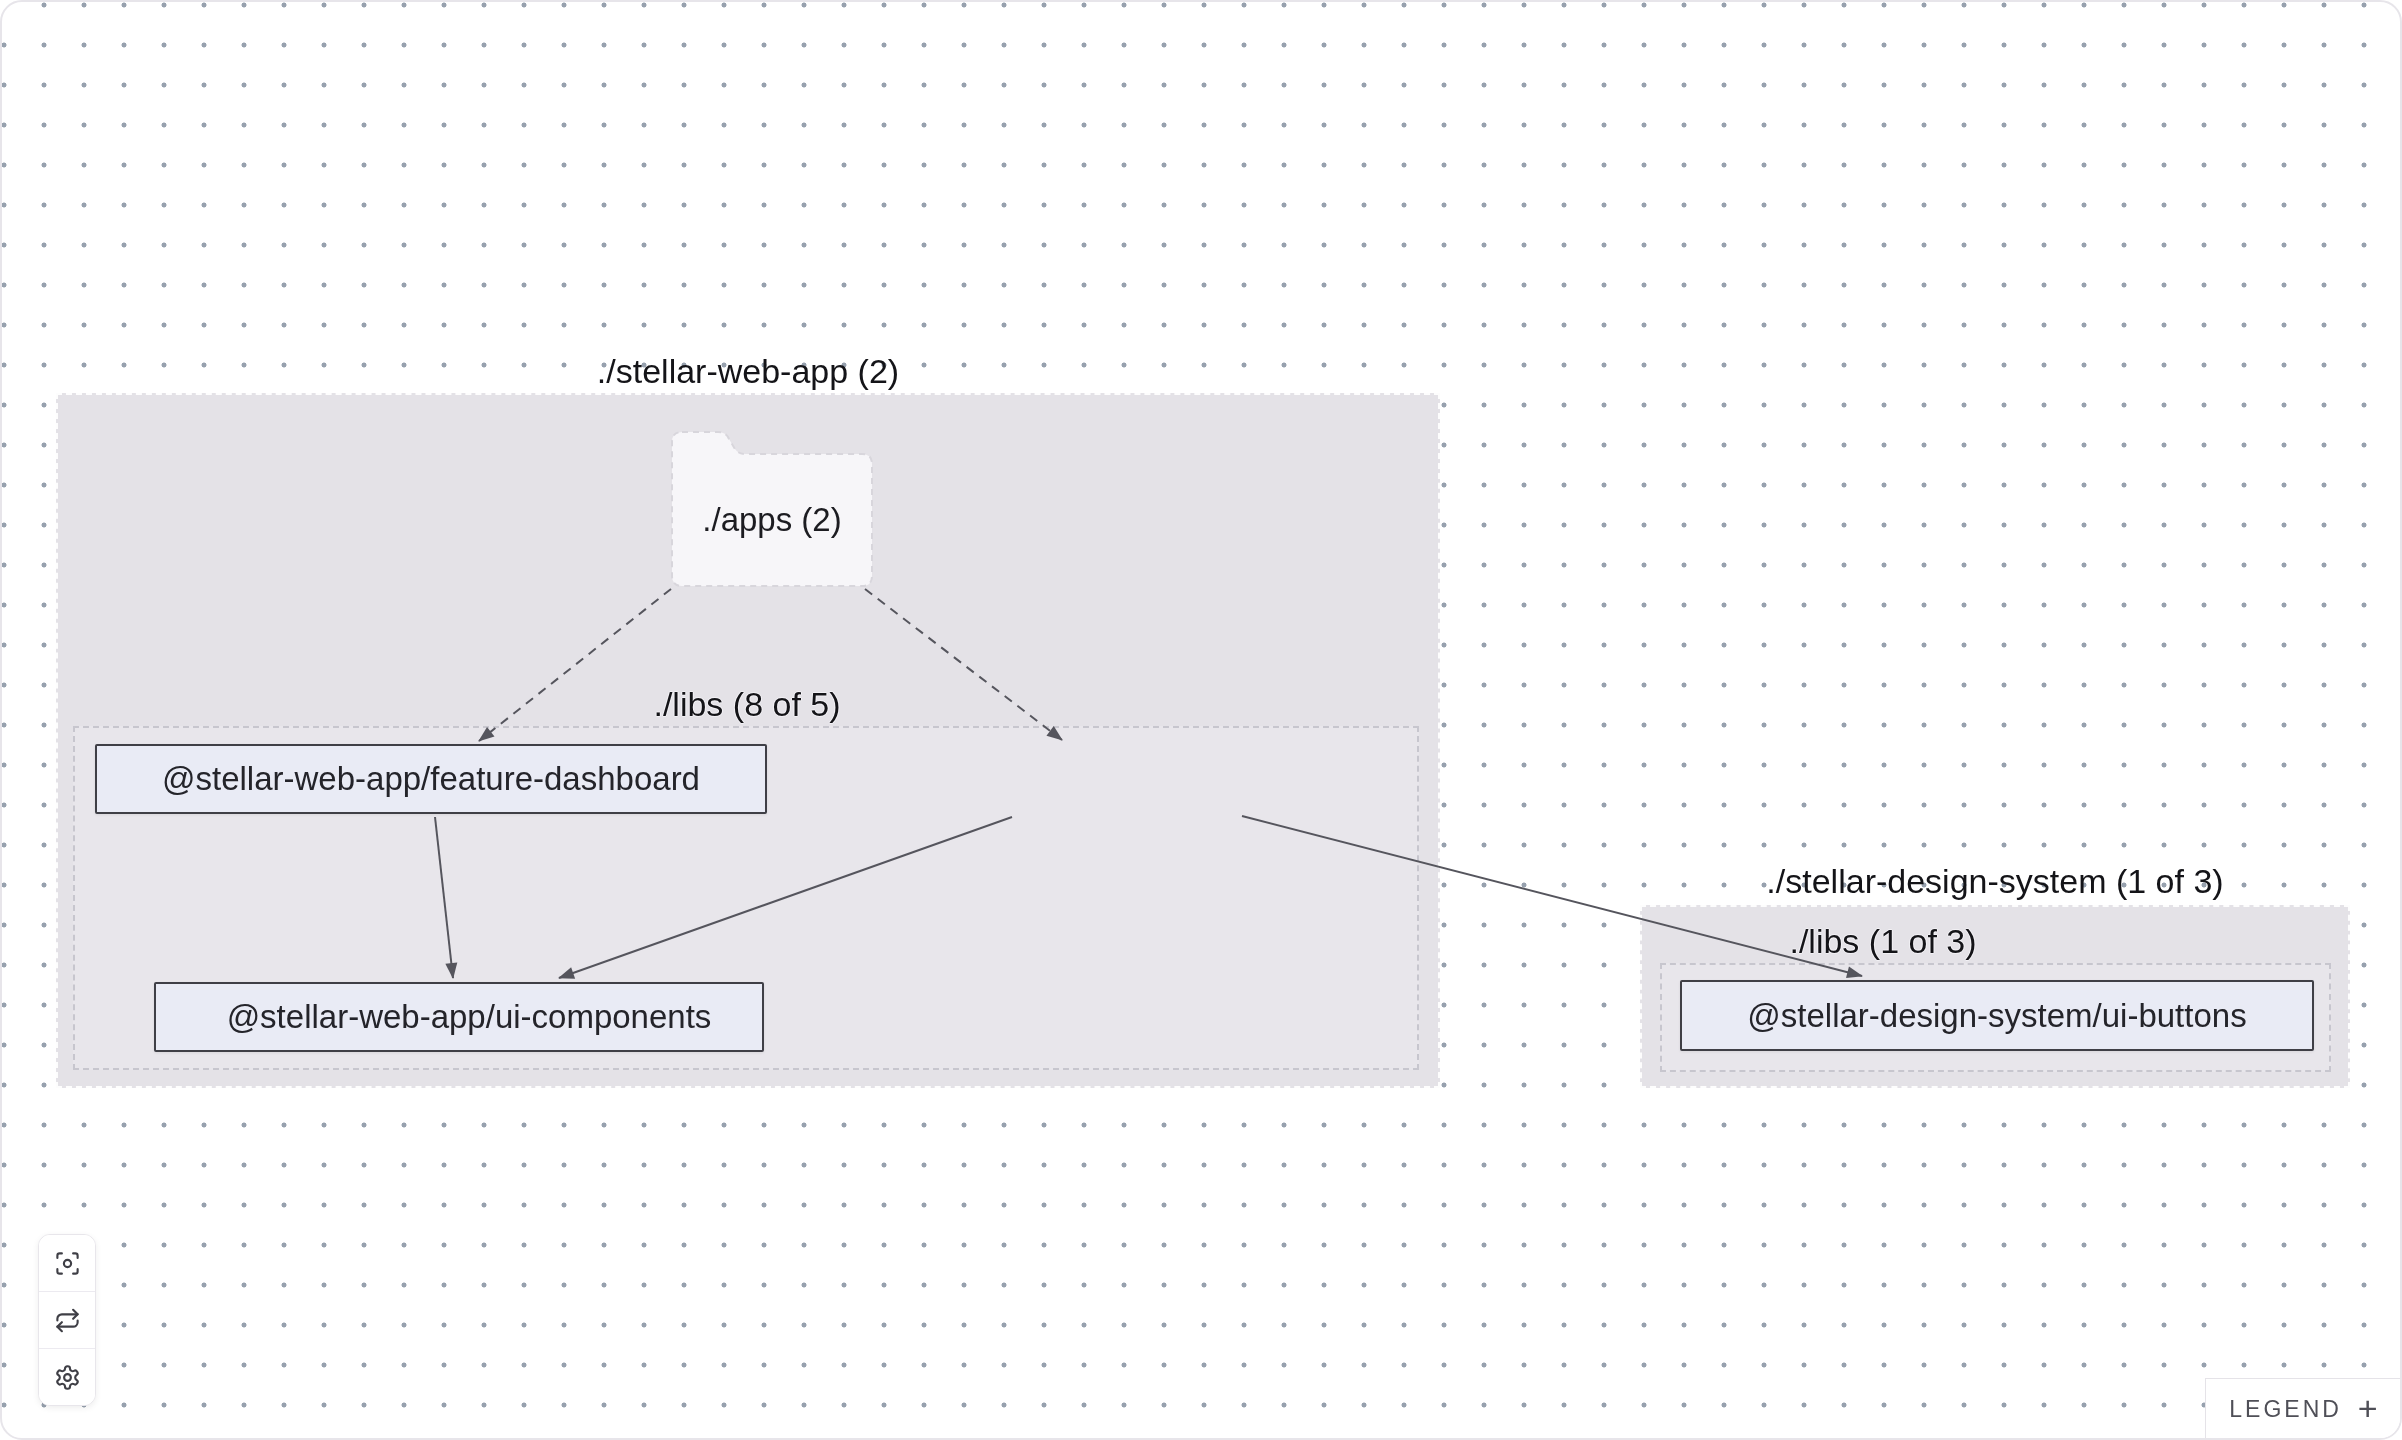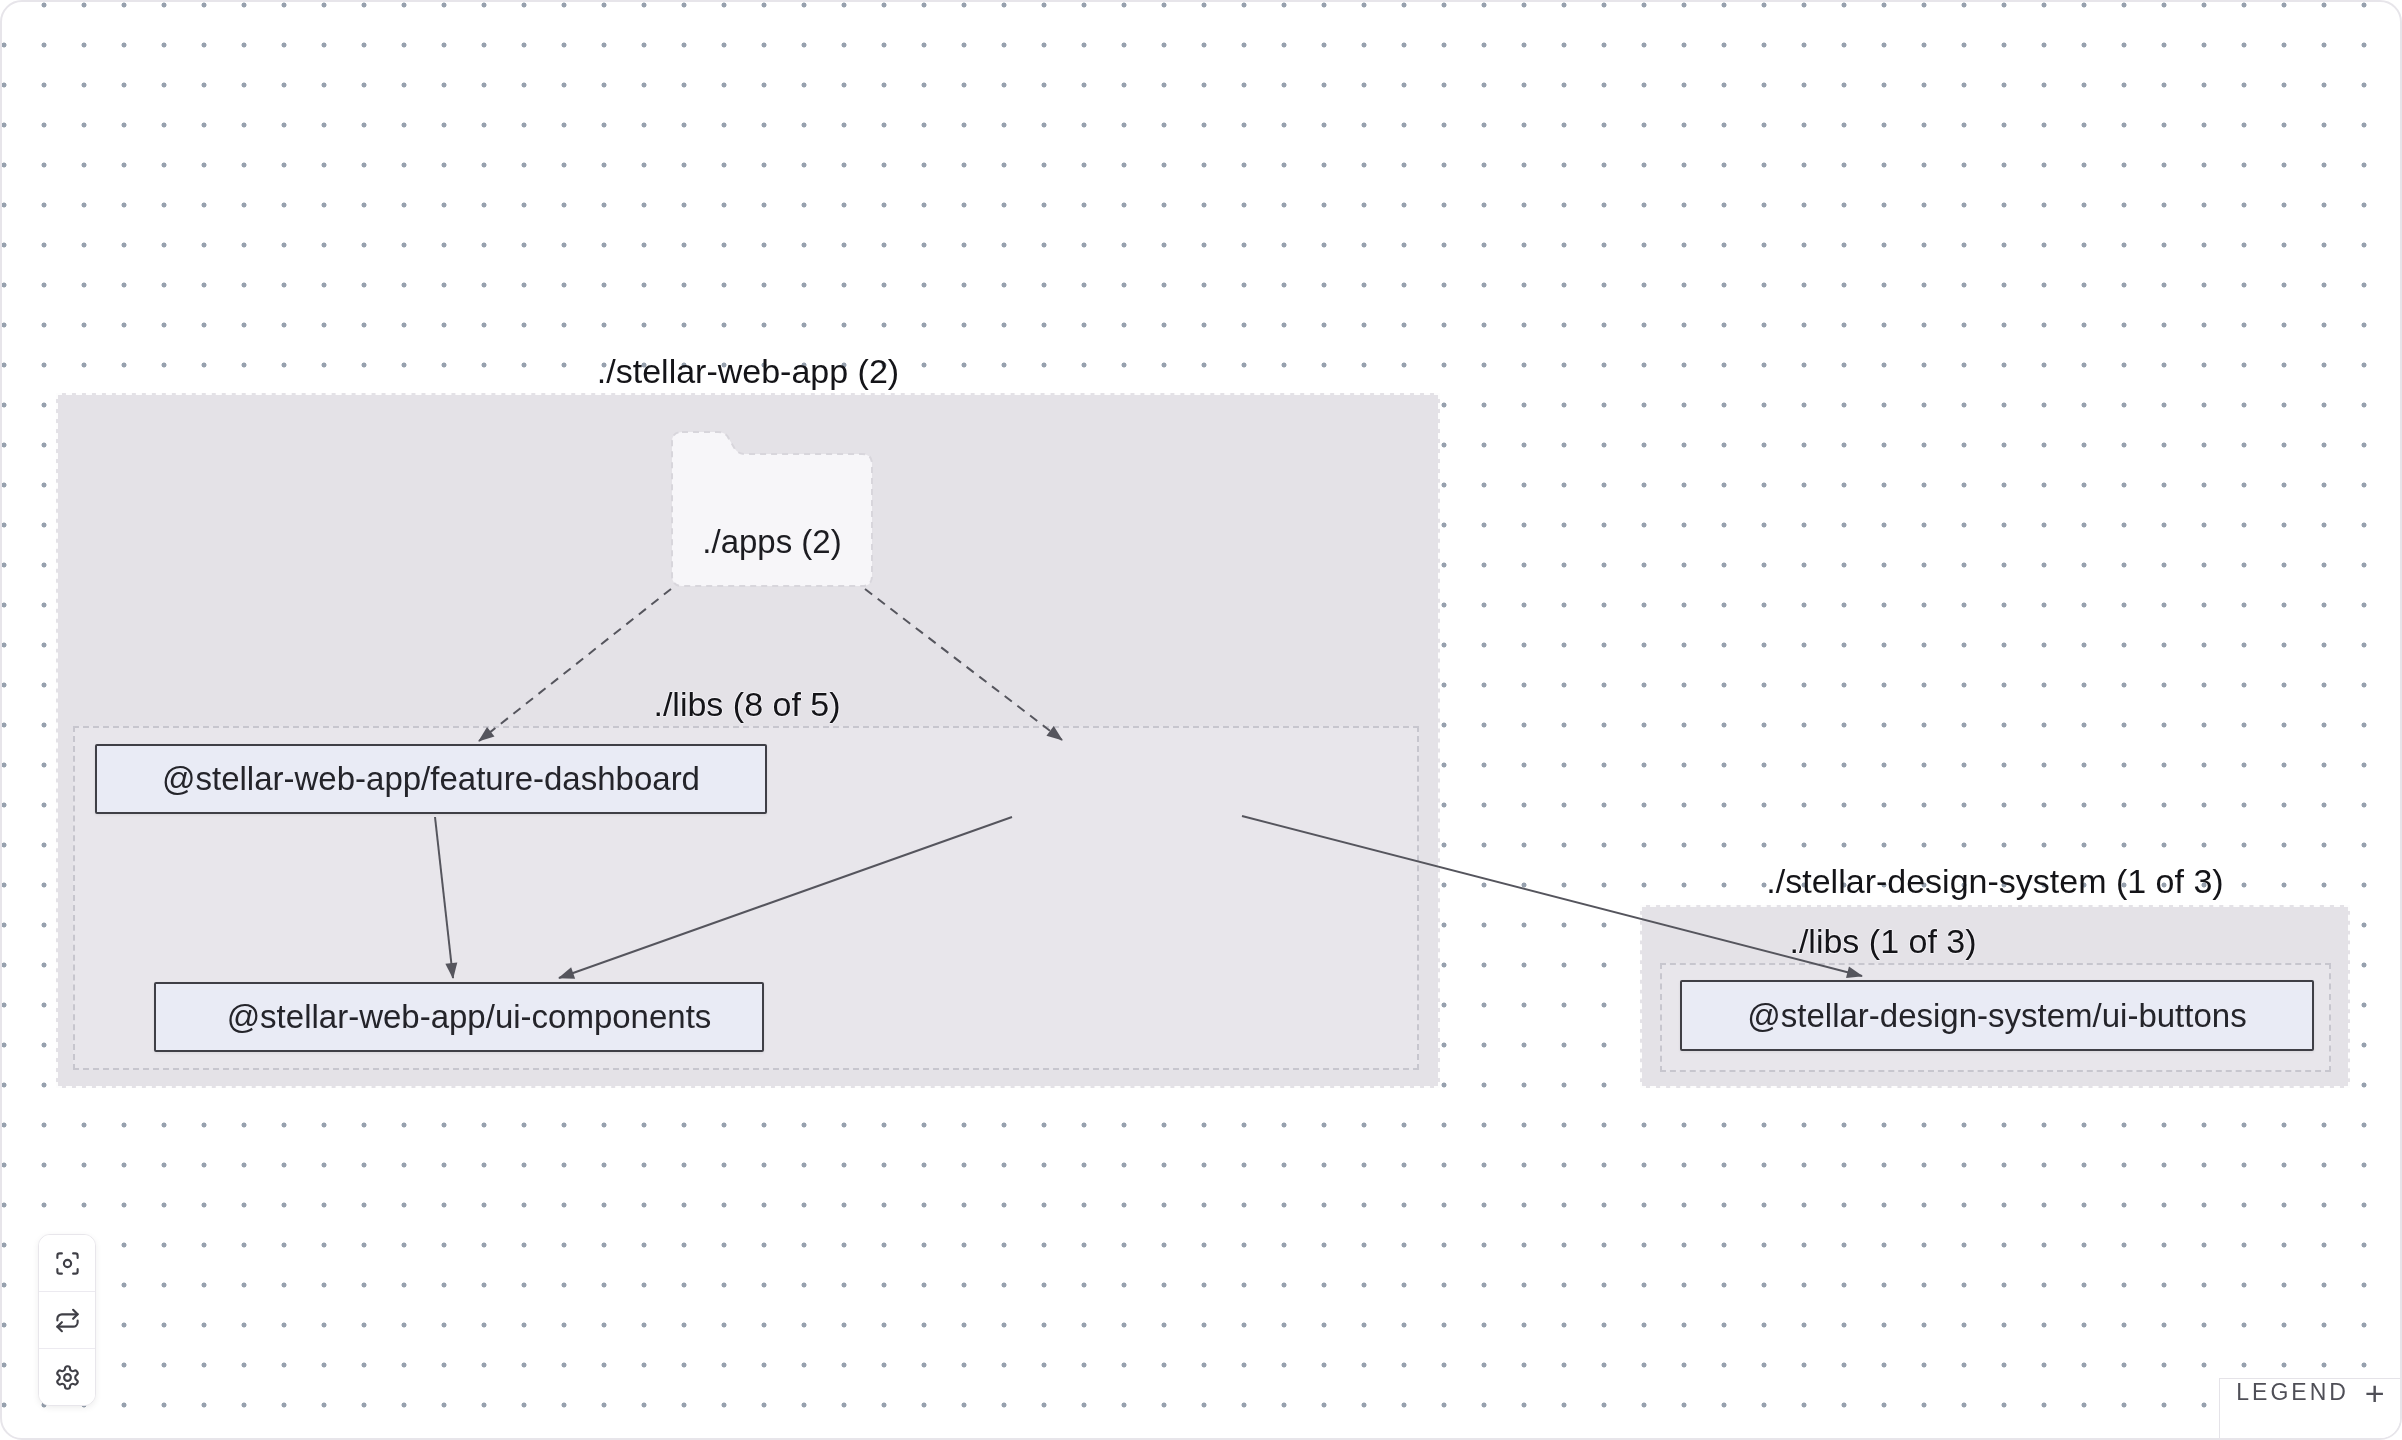--- a/index.html
+++ b/index.html
@@ -43,21 +43,21 @@
   }
   .glabel.on-gray{
     text-shadow:0 1px 0 rgba(247,246,249,.75),0 -1px 0 rgba(247,246,249,.75),
                 1px 0 0 rgba(247,246,249,.75),-1px 0 0 rgba(247,246,249,.75);
   }
   .lbl-webapp{left:746px;top:389px;}
   .lbl-libs1{left:745px;top:722px;}
   .lbl-design{left:1993px;top:899px;}
   .lbl-libs2{left:1881px;top:959px;}
   .lbl-folder{
-    position:absolute;z-index:4;left:770px;top:540px;
+    position:absolute;z-index:4;left:770px;top:518px;
     transform:translate(-50%,-50%);
     font-size:33px;color:#1c1c21;white-space:nowrap;
   }
   
   .edgelayer{position:absolute;z-index:3;left:0;top:0;}
   
   .node{
     position:absolute;z-index:4;
     background:#e9ebf5;
     border:2px solid #3f3f46;
@@ -83,24 +83,24 @@
   }
   .toolbtn{
     flex:1;display:flex;align-items:center;justify-content:center;
     background:#fff;border:none;padding:0;cursor:pointer;
   }
   .toolbtn + .toolbtn{border-top:1px solid #eceaf0;}
   .toolbtn svg{width:27px;height:27px;stroke:#3f3f46;fill:none;stroke-width:1.9;stroke-linecap:round;stroke-linejoin:round;}
   
   .legend{
     position:absolute;z-index:5;
-    right:-2px;bottom:-2px;width:183px;height:62px;
+    right:-2px;bottom:-2px;width:197px;height:62px;
     background:#fff;border:1px solid #e5e3e8;
     box-sizing:border-box;
-    display:flex;align-items:flex-start;justify-content:center;gap:16px;
+    display:flex;align-items:center;justify-content:center;gap:16px;
     cursor:pointer;
   }
   .legend .word{font-size:23px;font-weight:500;letter-spacing:3px;color:#4f4f57;}
   .legend .plus{font-size:34px;font-weight:300;color:#4f4f57;line-height:1;margin-top:-3px;}
 </style>
 </head>
 <body>
 
 <div class="canvas">
 

